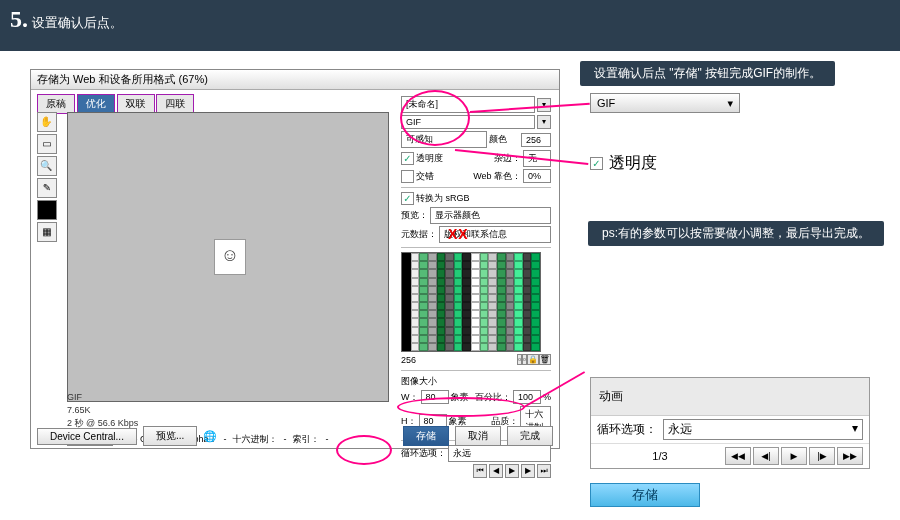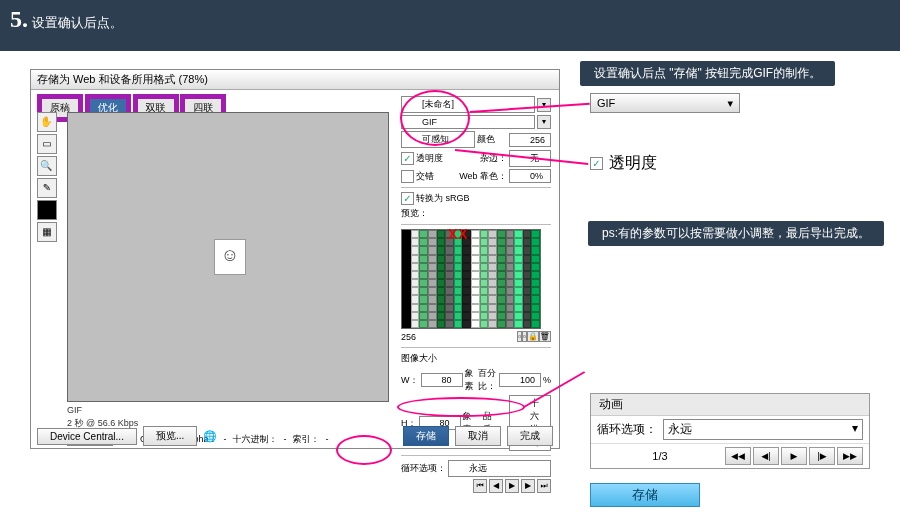--- a/index.html
+++ b/index.html
@@ -4,44 +4,44 @@
 <style>
 *{margin:0;padding:0;box-sizing:border-box;font-family:"Microsoft YaHei",Arial,sans-serif}
 body{background:#2c3e4f;width:900px;height:520px;overflow:hidden}
 .header{padding:6px 10px;color:#fff;font-size:13px}
 .step-num{font-family:Georgia,serif;font-size:24px;font-weight:bold}
 .content{background:#fff;margin:12px 0 0 0;padding:18px 18px 18px 30px;position:relative;height:480px}
 .ps-dialog{position:absolute;left:30px;top:18px;width:530px;height:380px;background:#fff;border:1px solid #888;font-size:10px}
 .ps-title{background:linear-gradient(#fff,#e0e0e0);border-bottom:1px solid #aaa;padding:2px 6px;font-size:11px}
 .ps-body{height:358px;position:relative}
 .tabbar{position:absolute;left:6px;top:4px;font-size:10px}
-.tabbar span{display:inline-block;padding:2px 8px;background:#e8e8e8;border:5px solid #a21caf;margin-right:-1px}
+.tabbar span{display:inline-block;padding:2px 8px;background:#e8e8e8;border:1px solid #a21caf;margin-right:-1px}
 .tabbar .active{background:#3a6ea5;color:#fff}
 .preview-area{position:absolute;left:36px;top:22px;width:322px;height:290px;background:#bfbfbf;border:1px solid #666}
 .toolcol{position:absolute;left:6px;top:22px;width:26px}
 .toolcol div{width:20px;height:20px;border:1px solid #888;background:#f0f0f0;margin-bottom:2px;font-size:10px;text-align:center;line-height:18px}
 .sprite{position:absolute;left:146px;top:126px;width:32px;height:36px;background:#fff;border:1px solid #999;font-size:18px;text-align:center;line-height:30px}
 .sprite::after{content:"☺";color:#444}
 .info-box{position:absolute;left:36px;bottom:18px;font-size:9px;color:#333;line-height:13px;width:320px}
 .right-panel{position:absolute;left:370px;top:4px;width:150px;height:350px;font-size:9px}
 .opt-row{margin:2px 0;display:flex;align-items:center;gap:2px}
-.sel{border:1px solid #888;background:#fff;padding:1px 20px;font-size:9px;flex:1;min-width:0}
+.sel{border:1px solid #888;background:#fff;padding:1px 4px;font-size:9px;flex:1;min-width:0}
 .tiny-btn{width:14px;height:14px;border:1px solid #888;background:#e8e8e8;font-size:8px;text-align:center;line-height:12px}
 .divider{border-top:1px solid #bbb;margin:4px 0}
 .color-table{width:140px;height:100px;margin-top:4px;display:grid;grid-template-columns:repeat(16,1fr);grid-template-rows:repeat(12,1fr);border:1px solid #666}
 .color-table div{border:1px solid rgba(0,0,0,.3)}
 .btm-bar{position:absolute;bottom:2px;left:6px;right:6px;display:flex;gap:6px;align-items:center;font-size:9px}
 .btm-bar .dbtn{border:1px solid #888;background:linear-gradient(#fdfdfd,#e2e2e2);padding:2px 12px;font-size:10px}
 .btm-bar .save{background:linear-gradient(#3a6ea5,#2a5a90);color:#fff;border:1px solid #2a5a90}
 .callout{position:absolute;background:#2c3e4f;color:#fff;font-size:12px;padding:4px 14px;border-radius:2px}
 .right-block{position:absolute}
 .win-dd{width:150px;height:20px;background:linear-gradient(#fff,#ddd);border:1px solid #888;font-size:11px;padding:2px 6px;display:flex;justify-content:space-between;align-items:center}
 .chk{width:13px;height:13px;border:1px solid #888;background:#fff;display:inline-flex;align-items:center;justify-content:center;font-size:10px;color:#2a7;vertical-align:middle}
 .anim-panel{position:absolute;right:30px;bottom:62px;width:280px;border:1px solid #999;background:#fff;font-size:12px}
-.anim-title{background:#eaeaea;padding:2px 8px;border-bottom:1px solid #ccc}
+.anim-title{background:#eaeaea;padding:10px 8px;border-bottom:1px solid #ccc}
 .anim-row{display:flex;align-items:center;padding:3px 6px;gap:6px}
 .anim-sel{flex:1;border:1px solid #888;padding:1px 4px;display:flex;justify-content:space-between}
 .anim-ctrl{display:flex;align-items:center;padding:3px 6px;border-top:1px solid #ddd}
 .anim-ctrl .pg{flex:1;text-align:center;font-size:11px}
 .anim-ctrl .abtn{width:26px;height:18px;border:1px solid #999;background:linear-gradient(#fefefe,#ddd);margin-left:2px;font-size:9px;text-align:center;line-height:16px}
 .save-btn{position:absolute;right:200px;bottom:24px;width:110px;height:24px;background:linear-gradient(#8fd9ff,#4db8e8);border:1px solid #2a8cc0;color:#003a5c;font-size:13px;text-align:center;line-height:22px}
 .circle{position:absolute;border:2px solid #f08;border-radius:50%;pointer-events:none}
 .line{position:absolute;height:2px;background:#f08;transform-origin:left center;pointer-events:none}
 .xx{position:absolute;color:#e00;font-size:14px;font-weight:bold;letter-spacing:1px}
 .slider-row{position:absolute;left:36px;bottom:2px;right:160px;display:flex;align-items:center;font-size:9px;gap:6px}
@@ -50,41 +50,42 @@
 <body>
 
 <div class="header">
   <span class="step-num">5.</span>
   <span>设置确认后点。</span>
 </div>
 
 <div class="content">
 
   <div class="ps-dialog">
-    <div class="ps-title">存储为 Web 和设备所用格式 (78%)</div>
+    <div class="ps-title">存储为 Web 和设备所用格式 (67%)</div>
     <div class="ps-body">
       <div class="tabbar">
         <span>原稿</span>
         <span class="active">优化</span>
         <span>双联</span>
         <span>四联</span>
       </div>
       <div class="toolcol">
         <div>✋</div>
         <div>▭</div>
         <div>🔍</div>
         <div>✎</div>
         <div style="background:#000"></div>
         <div>▦</div>
       </div>
       <div class="preview-area">
         <div class="sprite"></div>
       </div>
       <div class="info-box">
         <div>GIF</div>
+        <div>7.65K</div>
         <div>2 秒 @ 56.6 Kbps</div>
       </div>
 
       <div class="right-panel">
         <div class="opt-row">
             <div class="sel">[未命名]</div>
             <div class="tiny-btn">▾</div>
           </div>
         <div class="opt-row">
             <div class="sel">GIF</div>
@@ -109,20 +110,25 @@
             <span>Web 靠色：</span>
             <div class="sel" style="flex:0 0 28px">0%</div>
           </div>
         <div class="divider"></div>
         <div class="opt-row">
             <span class="chk">✓</span>
             <span>转换为 sRGB</span>
           </div>
         <div class="opt-row">
             <span>预览：</span>
+            <div class="sel">显示器颜色</div>
+          </div>
+        <div class="opt-row">
+            <span>元数据：</span>
+            <div class="sel">版权和联系信息</div>
           </div>
         <div class="divider"></div>
         <div class="color-table" id="ctbl">
             <div style="background: rgb(0, 0, 0);"></div>
             <div style="background: rgb(238, 238, 238);"></div>
             <div style="background: rgb(85, 187, 119);"></div>
             <div style="background: rgb(170, 170, 170);"></div>
             <div style="background: rgb(17, 119, 51);"></div>
             <div style="background: rgb(102, 102, 102);"></div>
             <div style="background: rgb(34, 204, 119);"></div>

